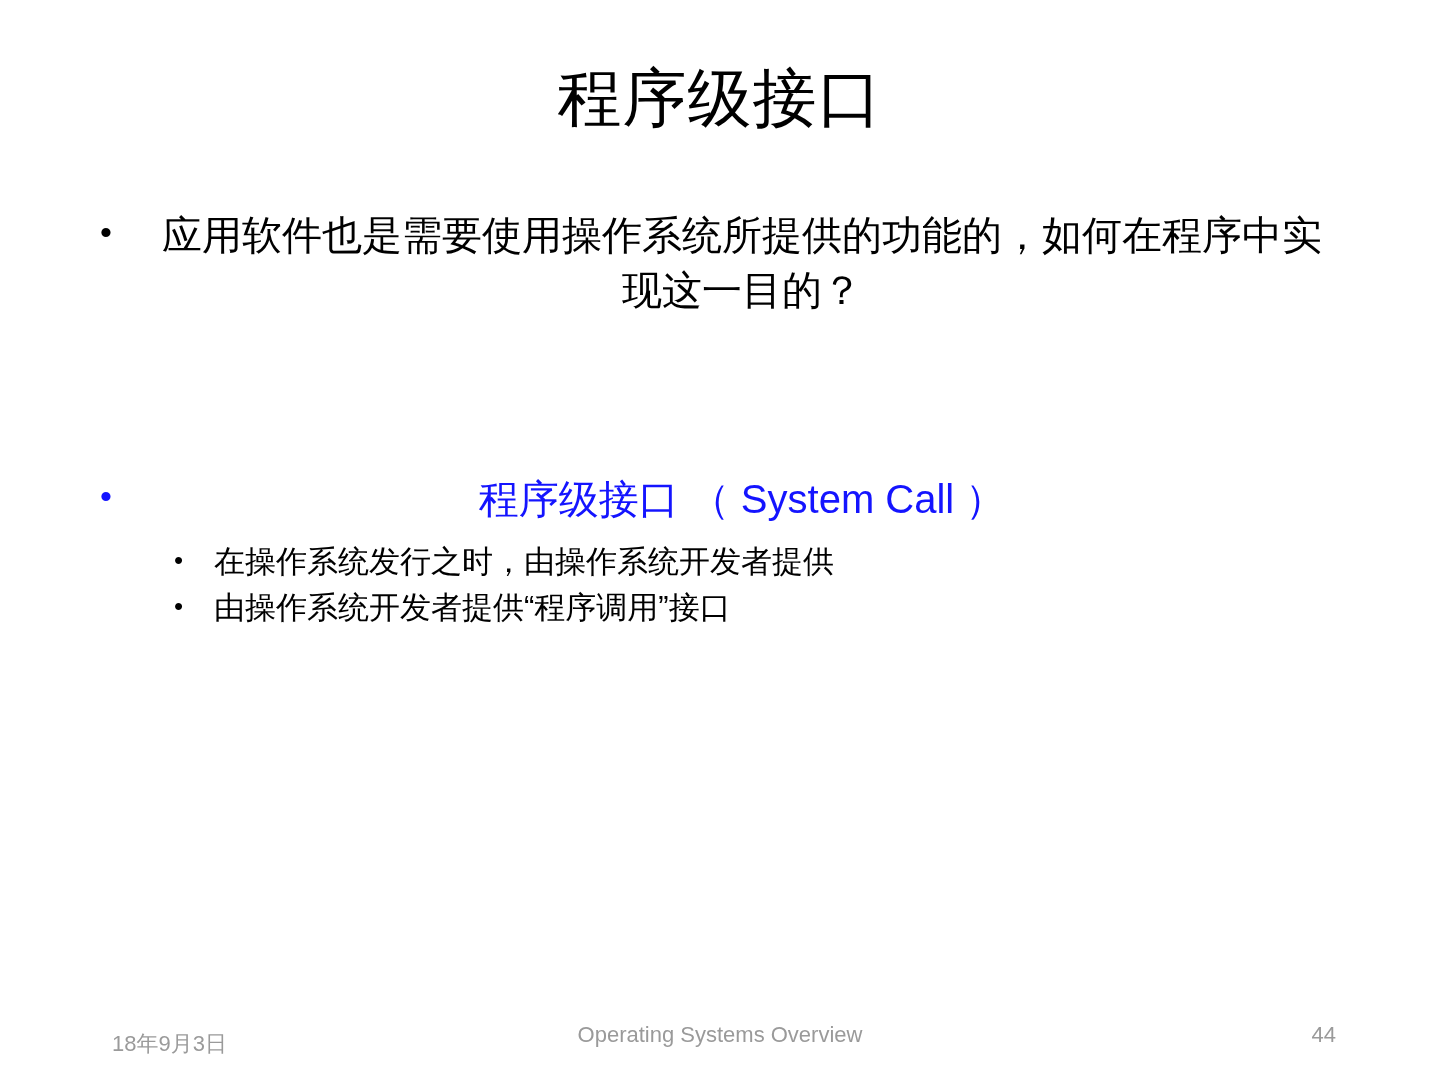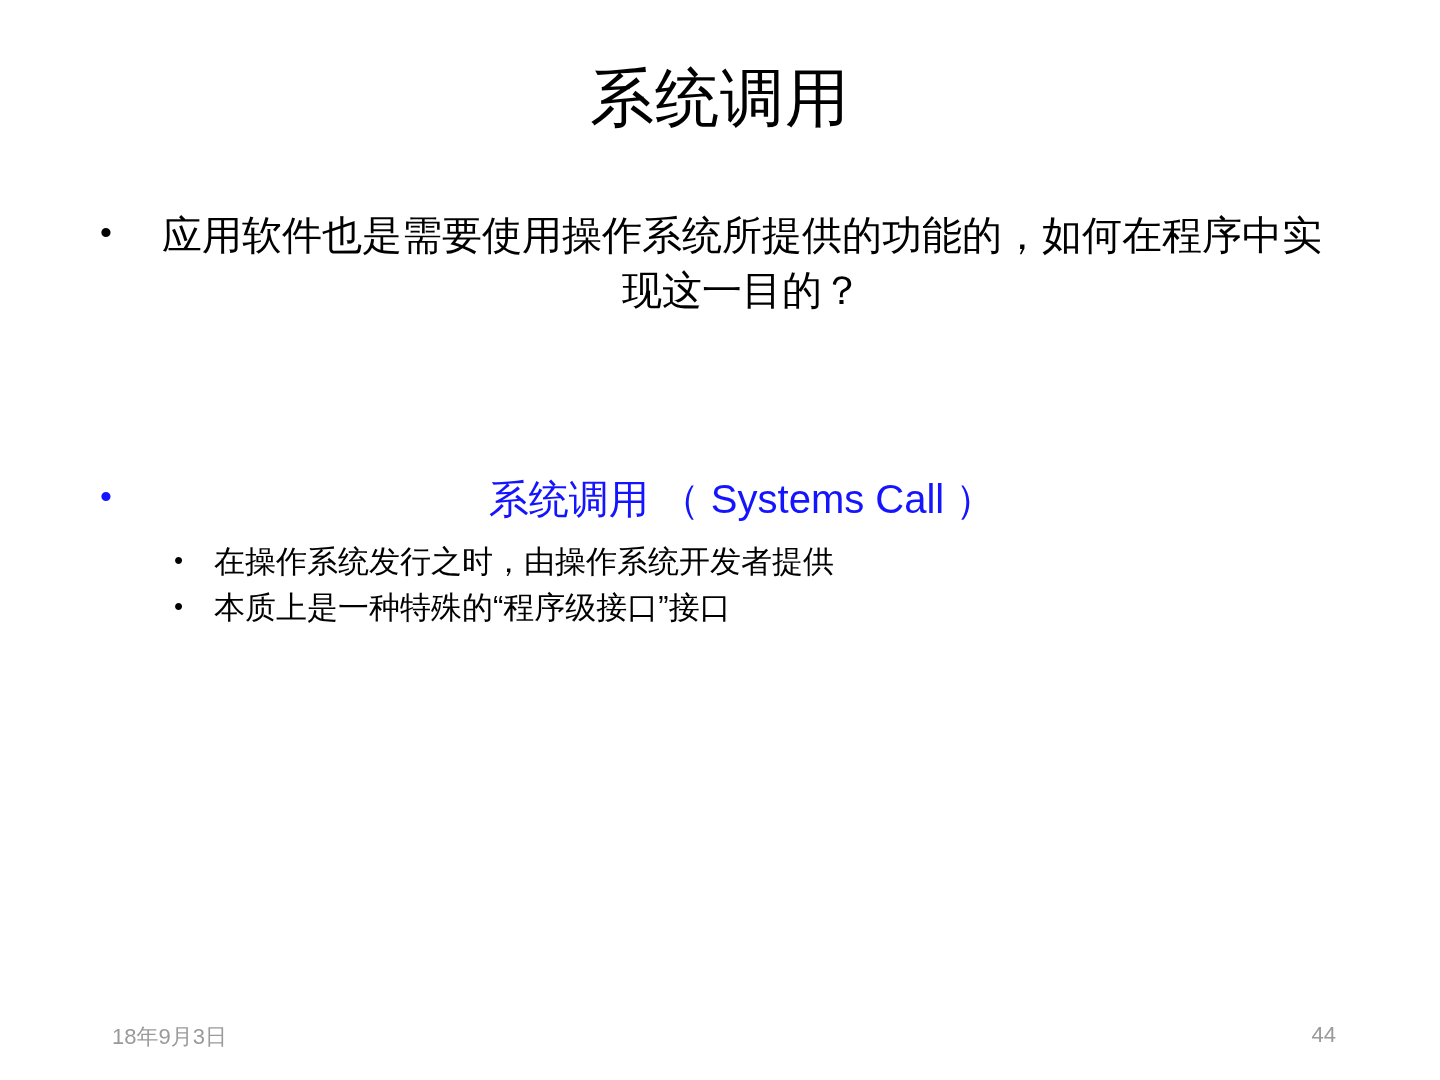--- a/index.html
+++ b/index.html
@@ -90,68 +90,69 @@
     left: 0;
     bottom: 28px;
     width: 1440px;
     height: 30px;
     font-size: 22px;
     color: #9a9a9a;
   }
   .footer-date {
     position: absolute;
     left: 112px;
-    top: 0;
+    top: 7px;
   }
   .footer-center {
     position: absolute;
     left: 0;
     top: 0;
     width: 1440px;
     text-align: center;
   }
   .footer-page {
     position: absolute;
     right: 104px;
     top: 0;
     text-align: right;
   }
 </style>
 </head>
 <body>
 
 <div class="slide">
 
-  <div class="slide-title">系统调用</div>
+  <div class="slide-title">程序级接口</div>
 
   <div class="body-content">
 
     <div class="bullet-l1">
       <span class="marker">•</span>
       <span class="text">应用软件也是需要使用操作系统所提供的功能的，如何在程序中实现这一目的？</span>
     </div>
 
     <div class="gap-block"></div>
 
     <div class="bullet-l1 accent">
       <span class="marker">•</span>
-      <span class="text">系统调用 （ Systems Call ）</span>
+      <span class="text">程序级接口 （ System Call ）</span>
     </div>
 
     <div class="sub-list">
       <div class="bullet-l2">
         <span class="marker">•</span>
         <span class="text">在操作系统发行之时，由操作系统开发者提供</span>
       </div>
       <div class="bullet-l2">
         <span class="marker">•</span>
-        <span class="text">本质上是一种特殊的“程序级接口”接口</span>
+        <span class="text">由操作系统开发者提供“程序调用”接口</span>
       </div>
     </div>
 
   </div>
 
   <div class="footer">
     <div class="footer-date">18年9月3日</div>
+    <div class="footer-center">Operating Systems Overview</div>
     <div class="footer-page">44</div>
   </div>
 
 </div>
 
 </body></html>

